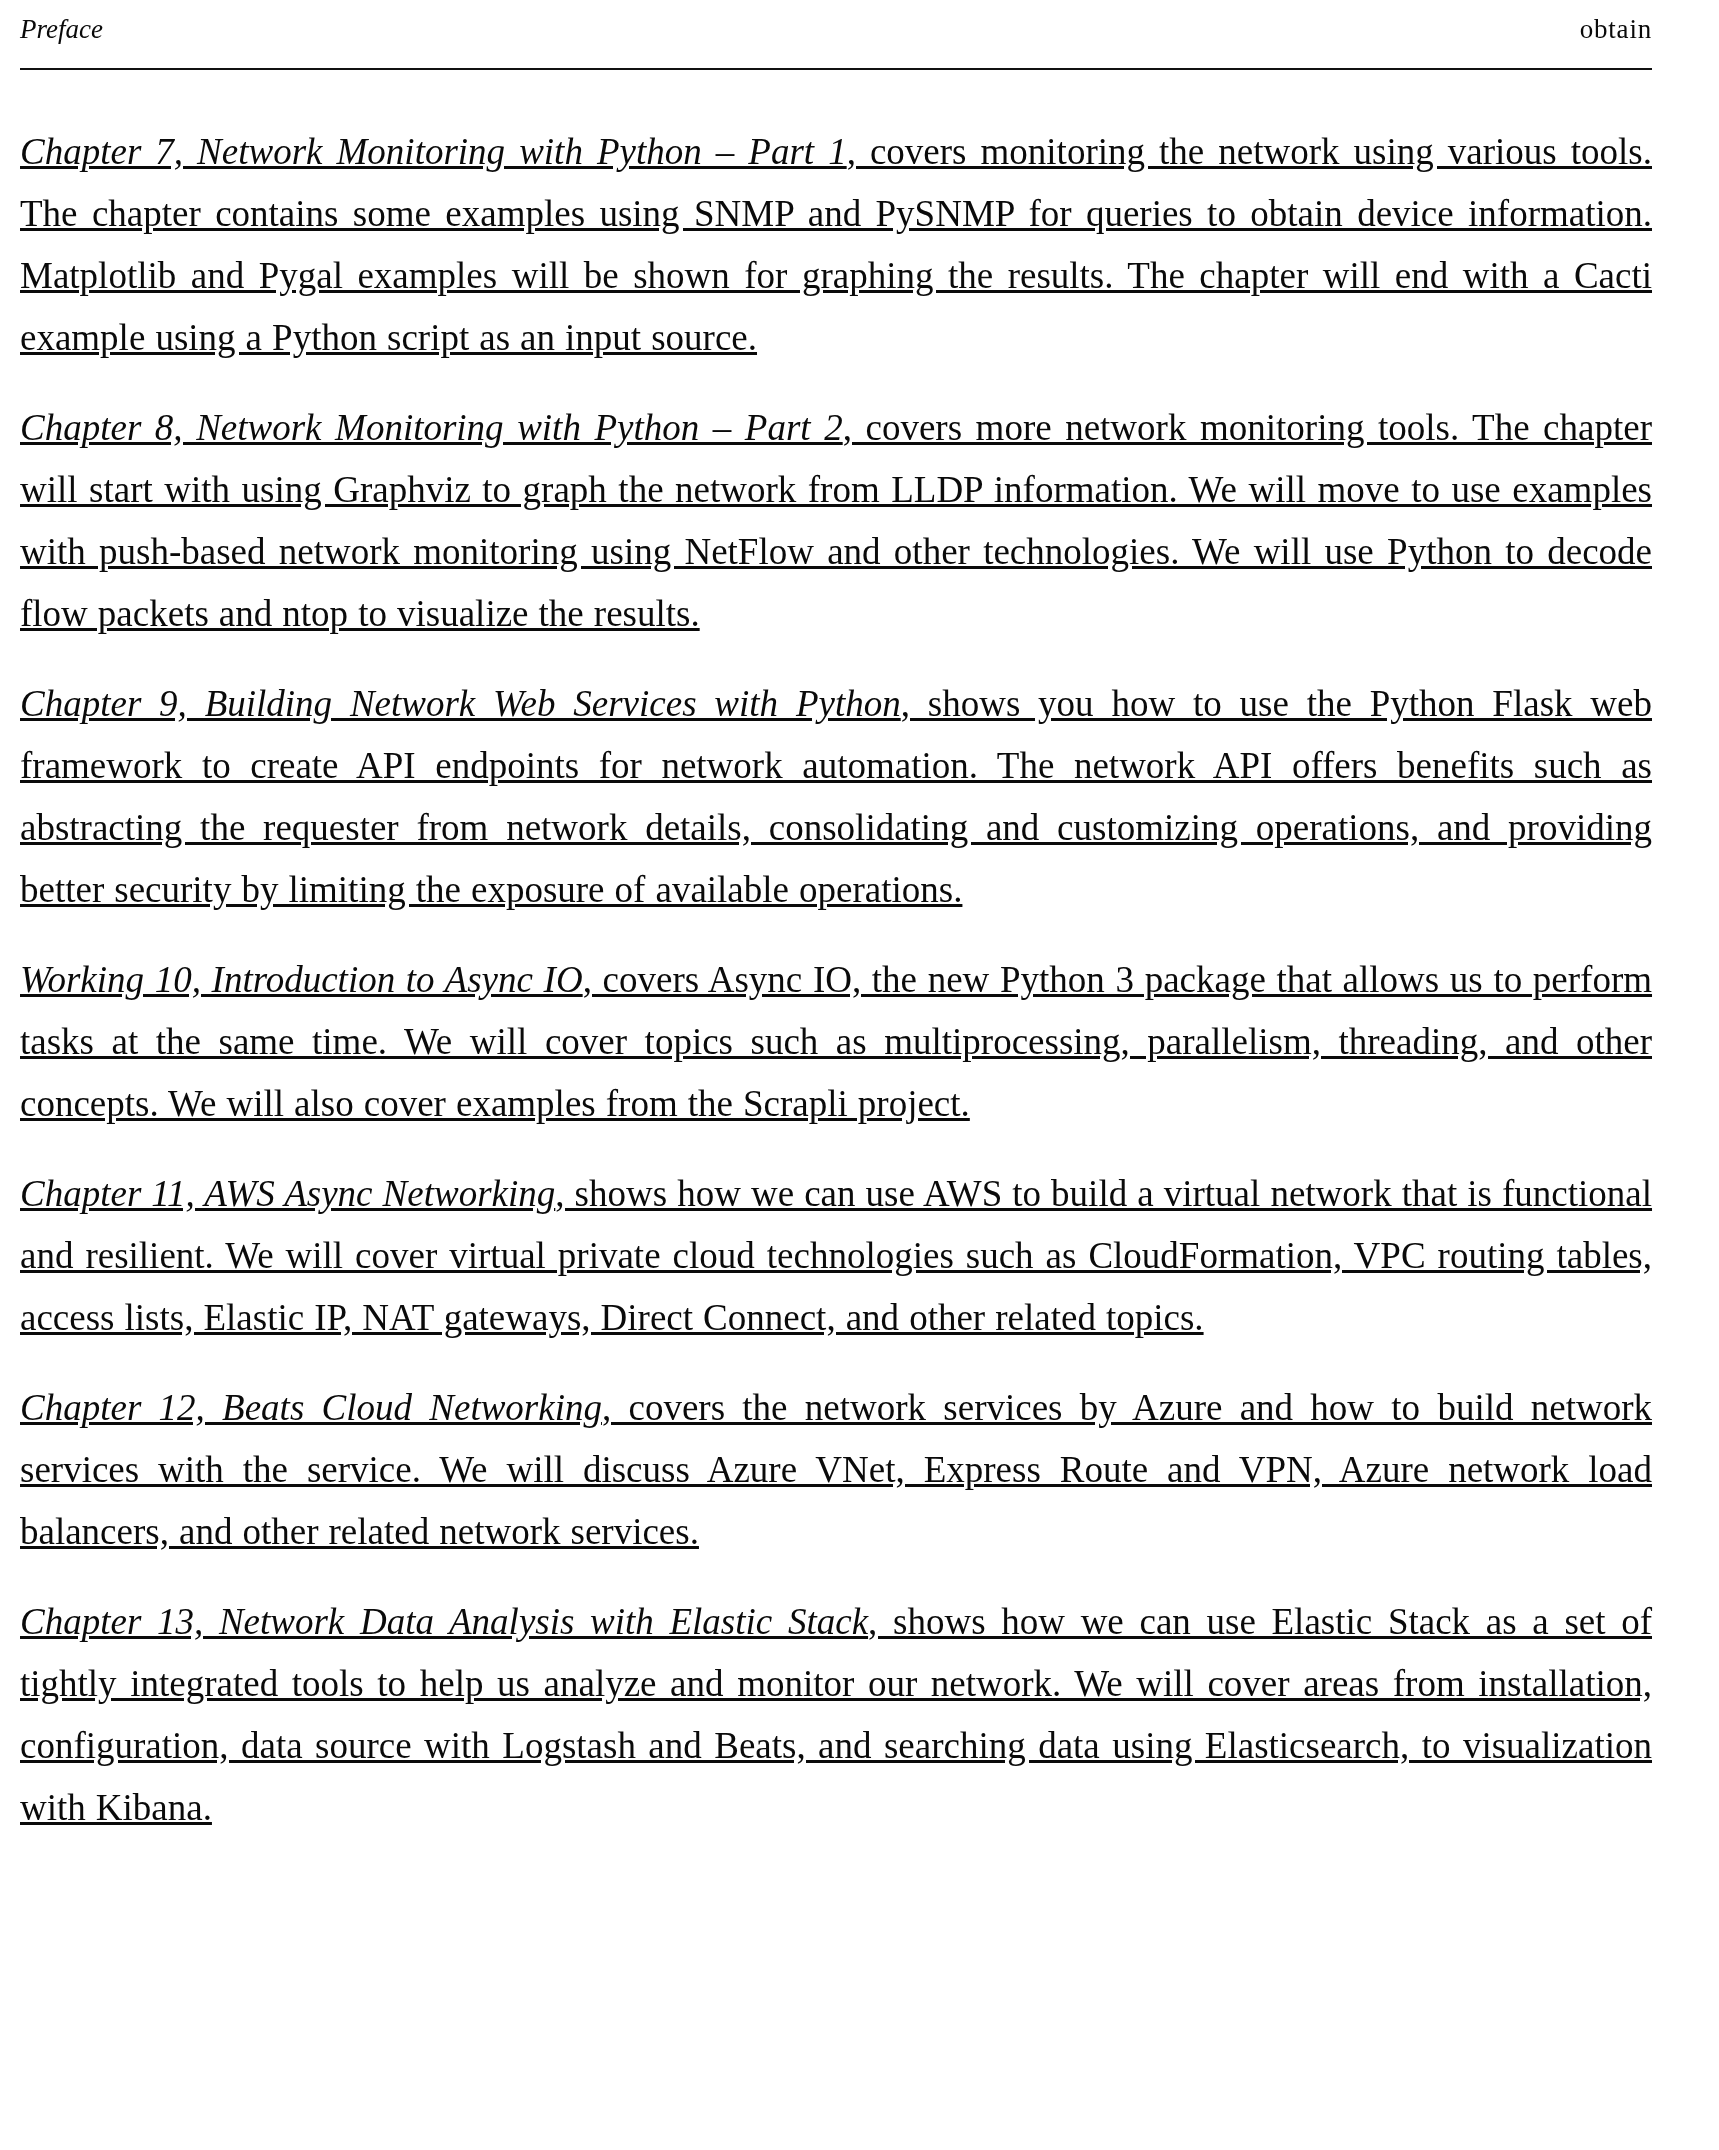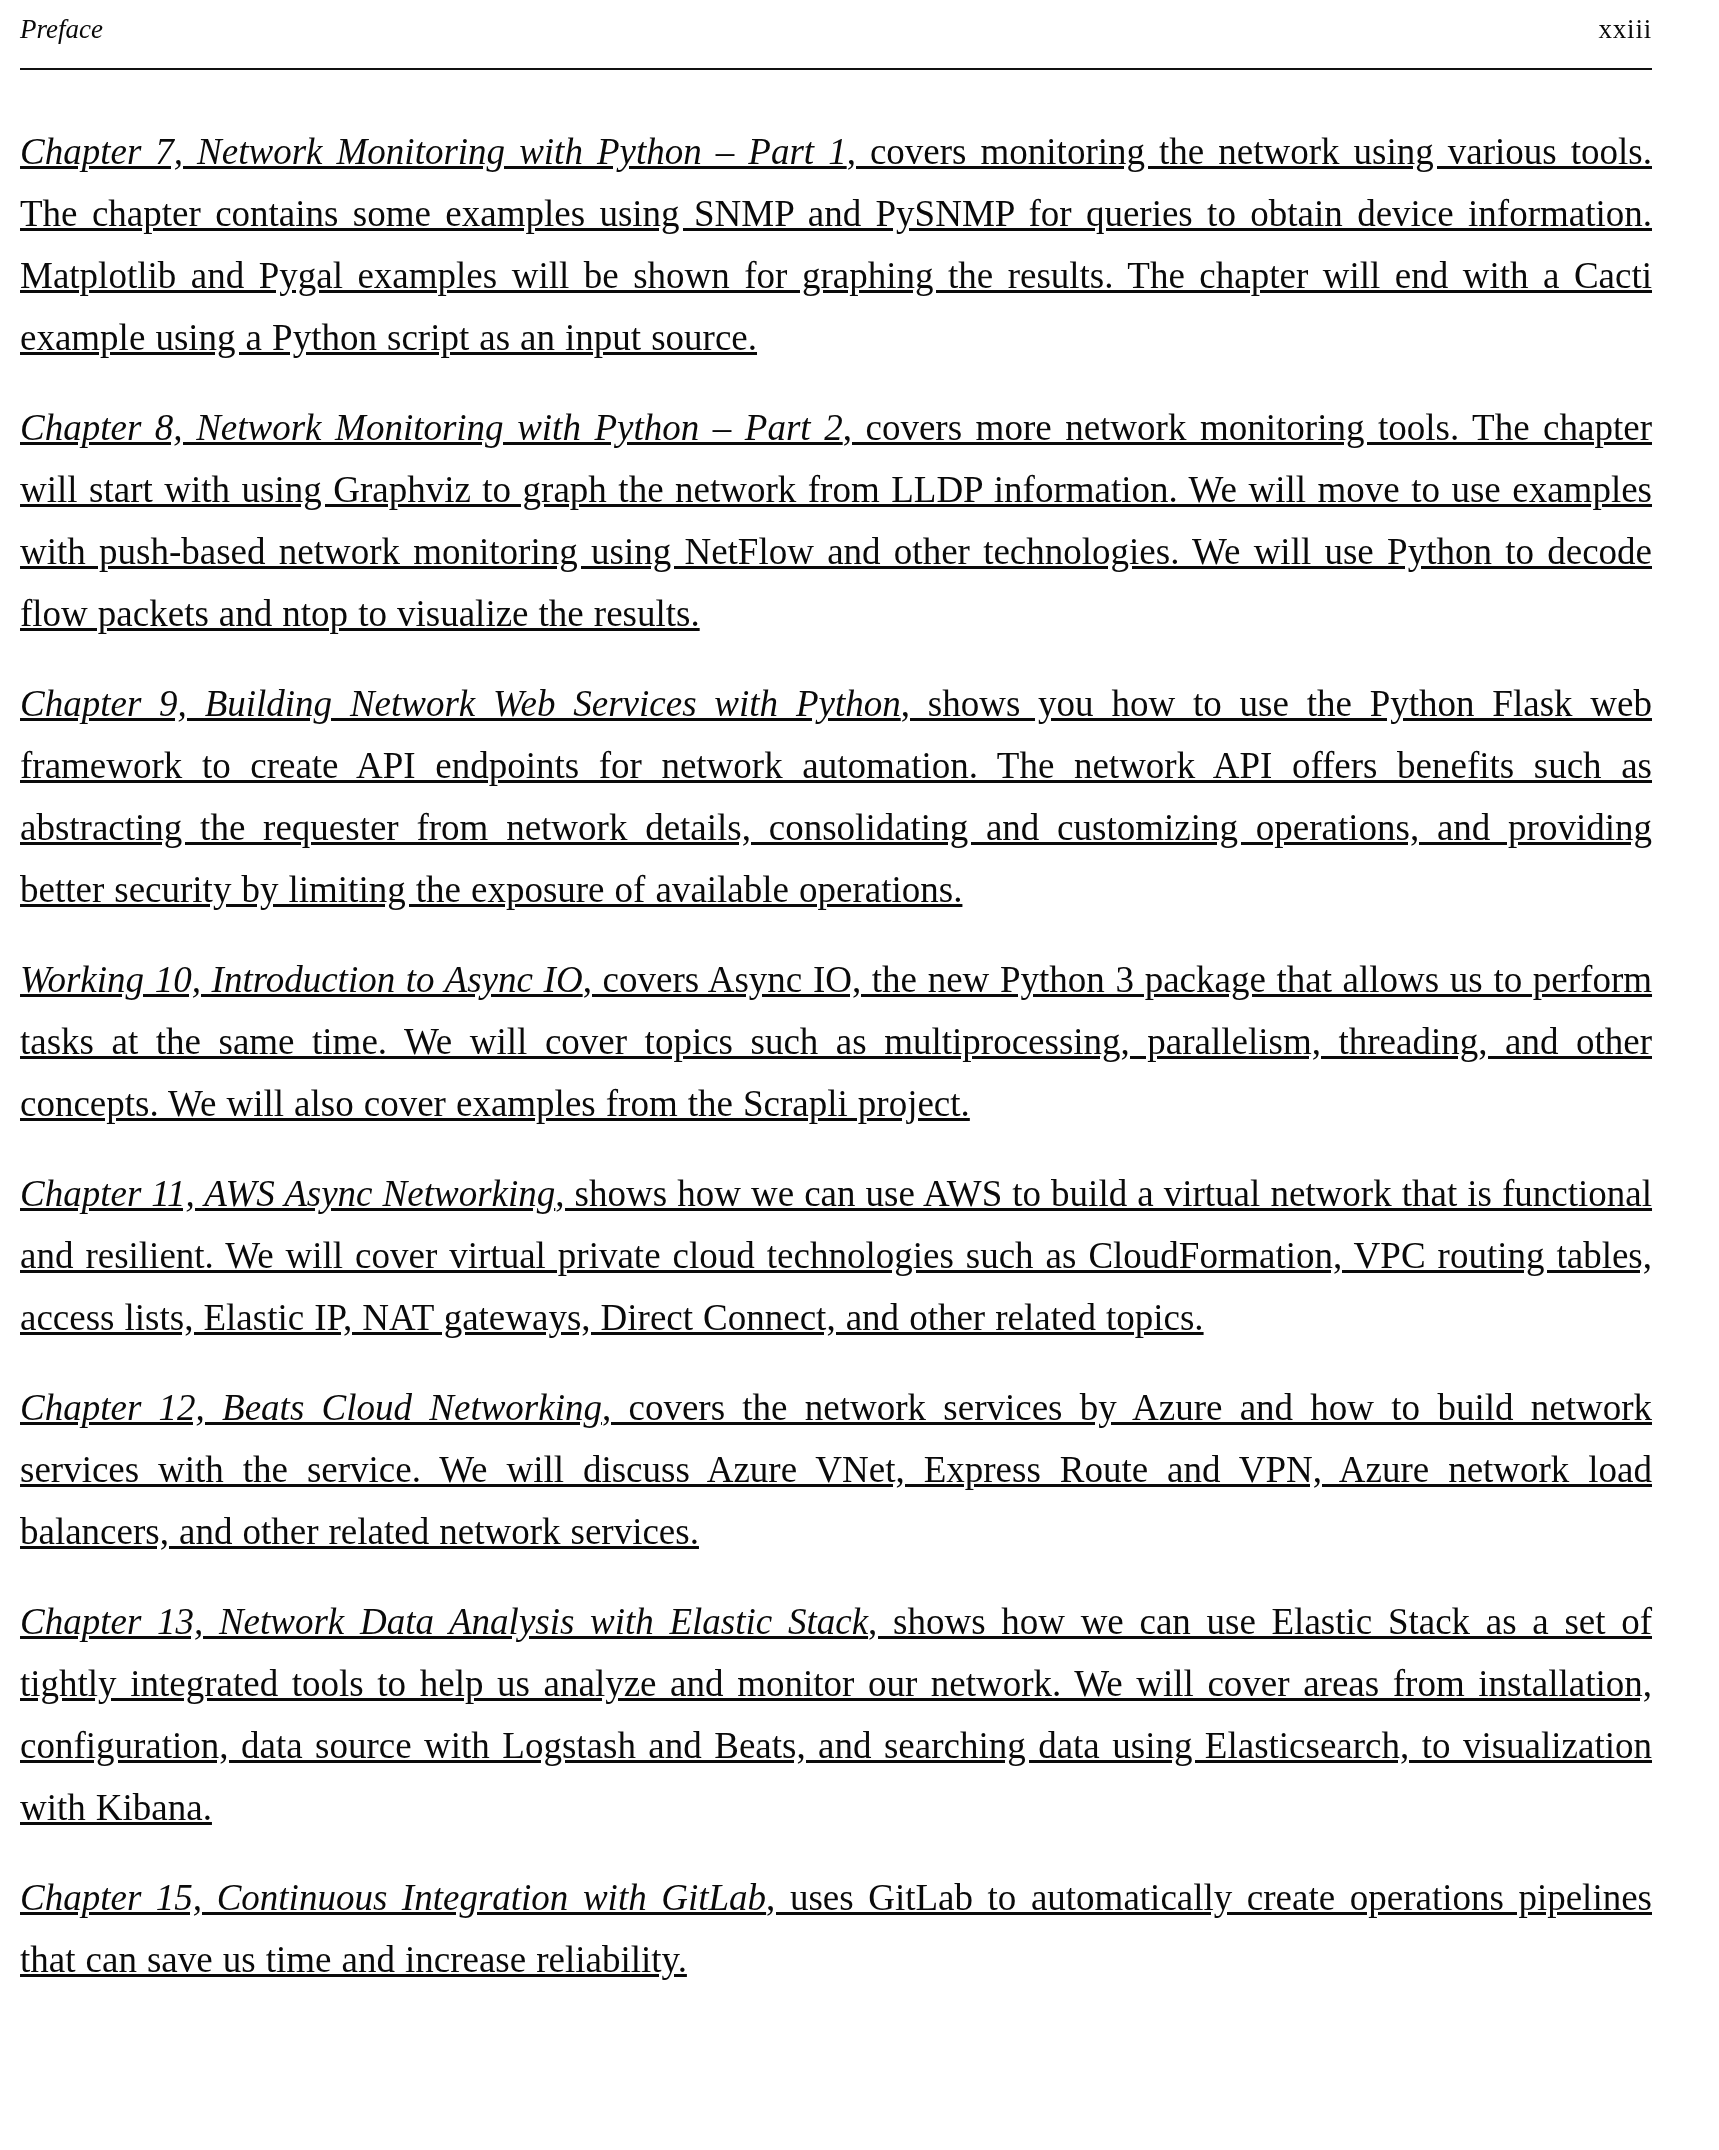--- a/index.html
+++ b/index.html
@@ -44,21 +44,21 @@
   .chapter-lead { font-style: italic; }
 </style>
 </head>
 <body>
 
 <div class="page">
   <div class="content">
 
     <header class="page-header">
       <span class="running-title">Preface</span>
-      <span class="page-number">xxiii</span>
+      <span class="page-number">obtain</span>
     </header>
 
     <hr class="header-rule">
 
     <main class="body-text">
 
       <p class="para"><em class="chapter-lead">Chapter 7, Network Monitoring with Python – Part 1</em><span>, covers monitoring the network using various tools. The chapter contains some examples using SNMP and PySNMP for queries to obtain device information. Matplotlib and Pygal examples will be shown for graphing the results. The chapter will end with a Cacti example using a Python script as an input source.</span></p>
 
       <p class="para"><em class="chapter-lead">Chapter 8, Network Monitoring with Python – Part 2</em><span>, covers more network monitoring tools. The chapter will start with using Graphviz to graph the network from LLDP information. We will move to use examples with push-based network monitoring using NetFlow and other technologies. We will use Python to decode flow packets and ntop to visualize the results.</span></p>
 
@@ -66,18 +66,17 @@
 
       <p class="para"><em class="chapter-lead">Working 10, Introduction to Async IO</em><span>, covers Async IO, the new Python 3 package that allows us to perform tasks at the same time. We will cover topics such as multiprocessing, parallelism, threading, and other concepts. We will also cover examples from the Scrapli project.</span></p>
 
       <p class="para"><em class="chapter-lead">Chapter 11, AWS Async Networking</em><span>, shows how we can use AWS to build a virtual network that is functional and resilient. We will cover virtual private cloud technologies such as CloudFormation, VPC routing tables, access lists, Elastic IP, NAT gateways, Direct Connect, and other related topics.</span></p>
 
       <p class="para"><em class="chapter-lead">Chapter 12, Beats Cloud Networking</em><span>, covers the network services by Azure and how to build network services with the service. We will discuss Azure VNet, Express Route and VPN, Azure network load balancers, and other related network services.</span></p>
 
       <p class="para"><em class="chapter-lead">Chapter 13, Network Data Analysis with Elastic Stack</em><span>, shows how we can use Elastic Stack as a set of tightly integrated tools to help us analyze and monitor our network. We will cover areas from installation, configuration, data source with Logstash and Beats, and searching data using Elas­ticsearch, to visualization with Kibana.</span></p>
 
 
-      <p class="para"><em class="chapter-lead">Chapter 15, Continuous Integration with GitLab</em><span>, uses GitLab to automatically create operations pipelines that can save us time and increase reliability.</span></p>
 
     </main>
   </div>
 </div>
 
 
 </body></html>

